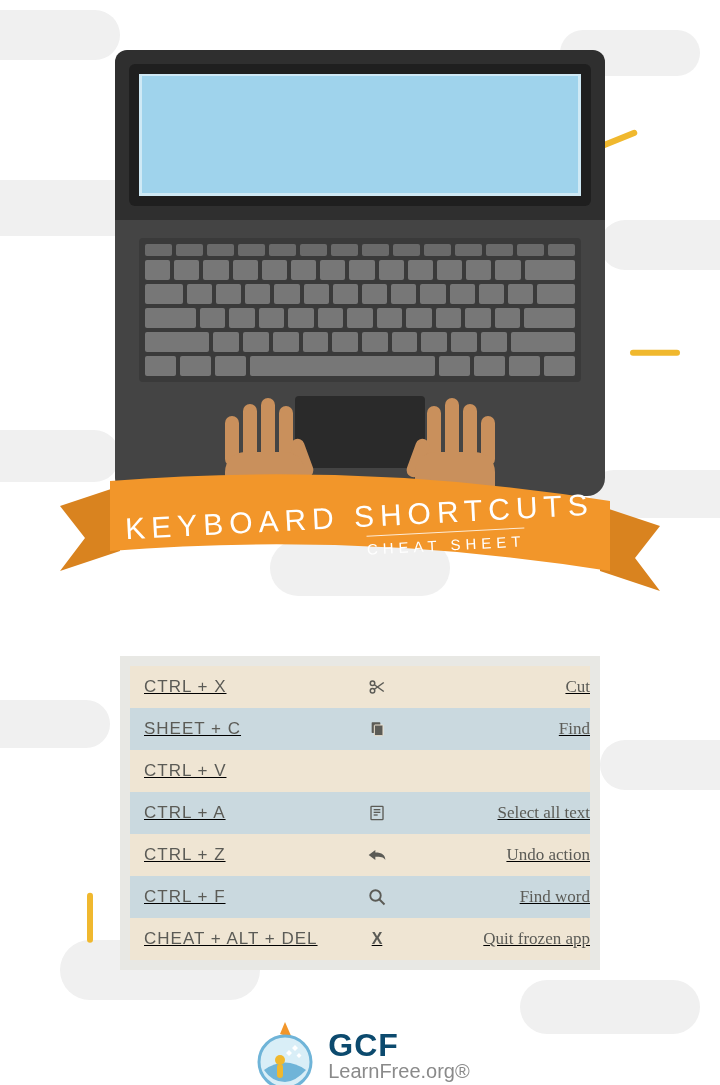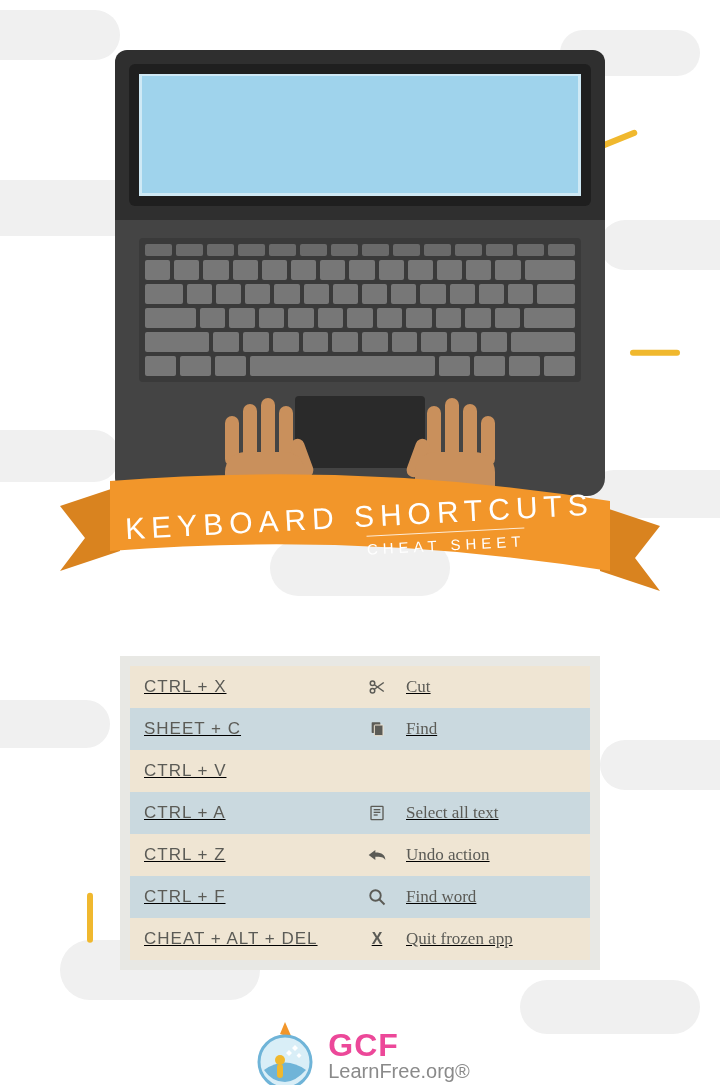--- a/index.html
+++ b/index.html
@@ -163,20 +163,21 @@
   letter-spacing: 1px;
   font-family: 'Trebuchet MS', Arial, sans-serif;
 }
 .col-desc {
   flex: 1;
   display: flex;
   align-items: center;
   gap: 18px;
   color: #5b5b56;
   font-size: 17px;
+  justify-content: space-between;
 }
 .icon {
   width: 22px; height: 22px;
   display: inline-flex;
   align-items: center;
   justify-content: center;
   color: #5b5b56;
   font-size: 16px;
 }
 .logo {
@@ -189,21 +190,21 @@
   display: inline-flex;
   align-items: center;
   gap: 8px;
 }
 .logo-mark { width: 70px; height: 70px; }
 .logo-text { text-align: left; line-height: 1; }
 .logo-gcf {
   font-family: Arial, sans-serif;
   font-size: 32px;
   font-weight: bold;
-  color: #ec4899;
+  color: #0c4a6e;
   letter-spacing: 1px;
 }
 .logo-lf {
   font-family: Arial, sans-serif;
   font-size: 20px;
   color: #8a8a8a;
 }
 </style>
 </head>
 <body>

